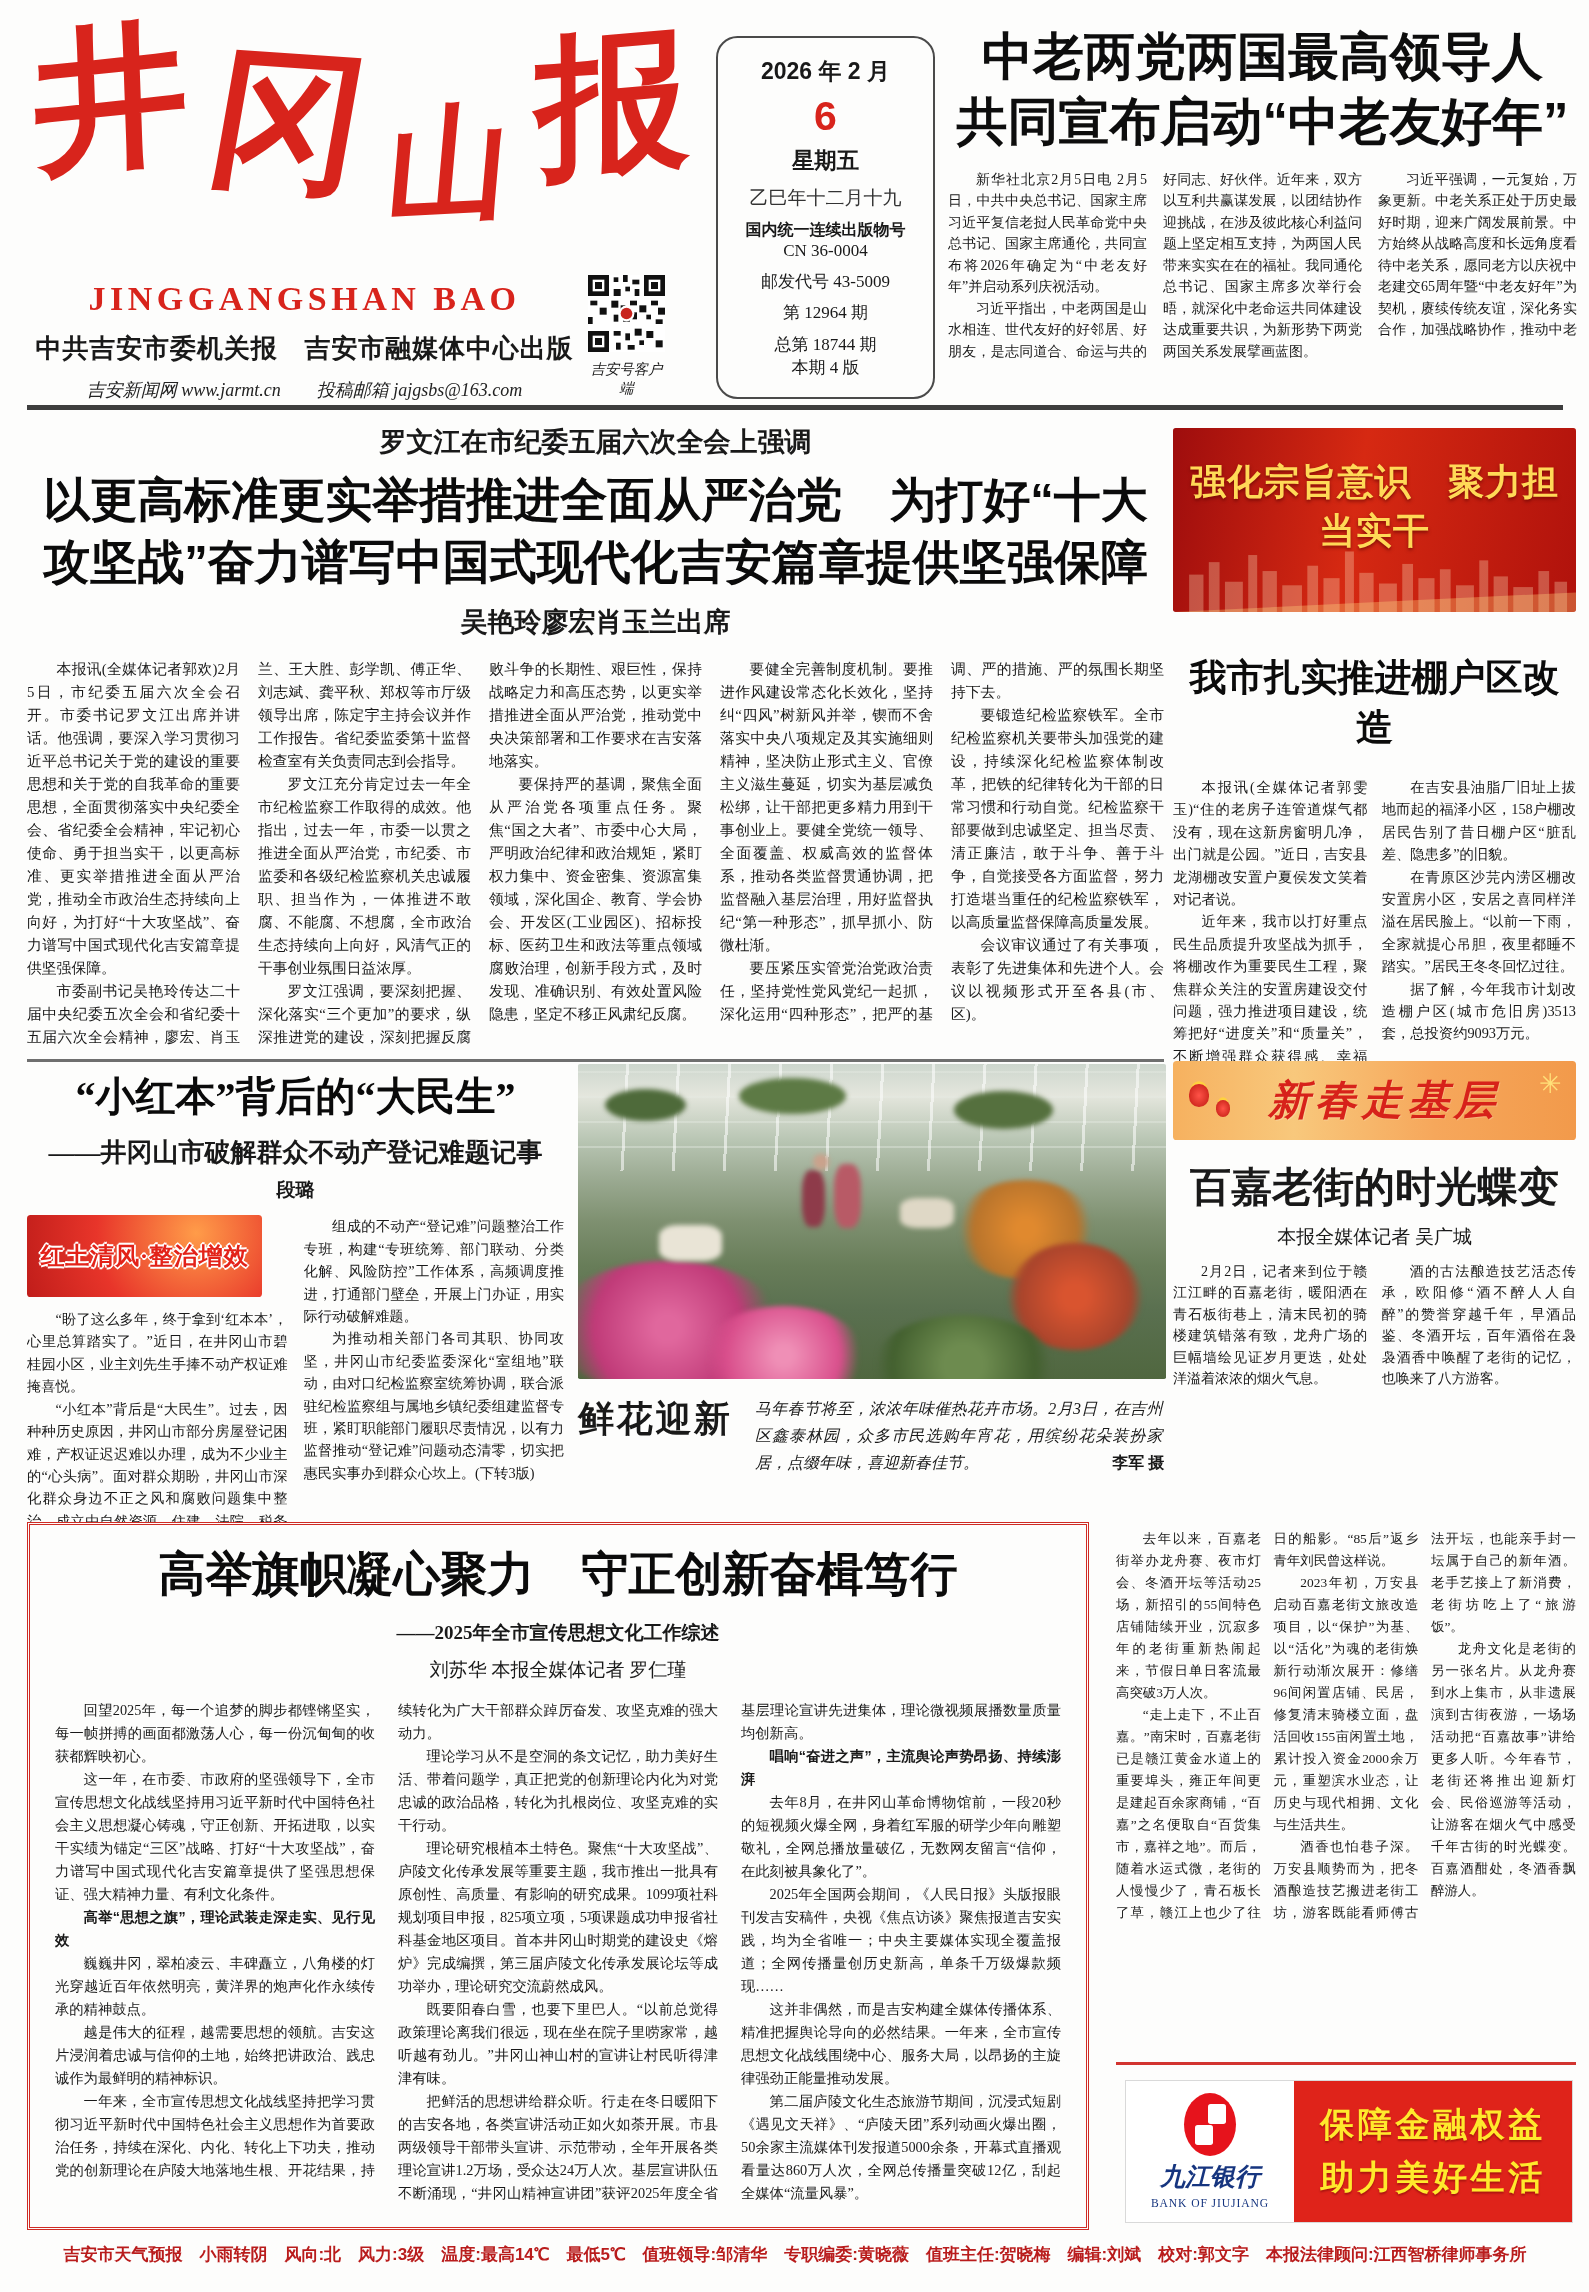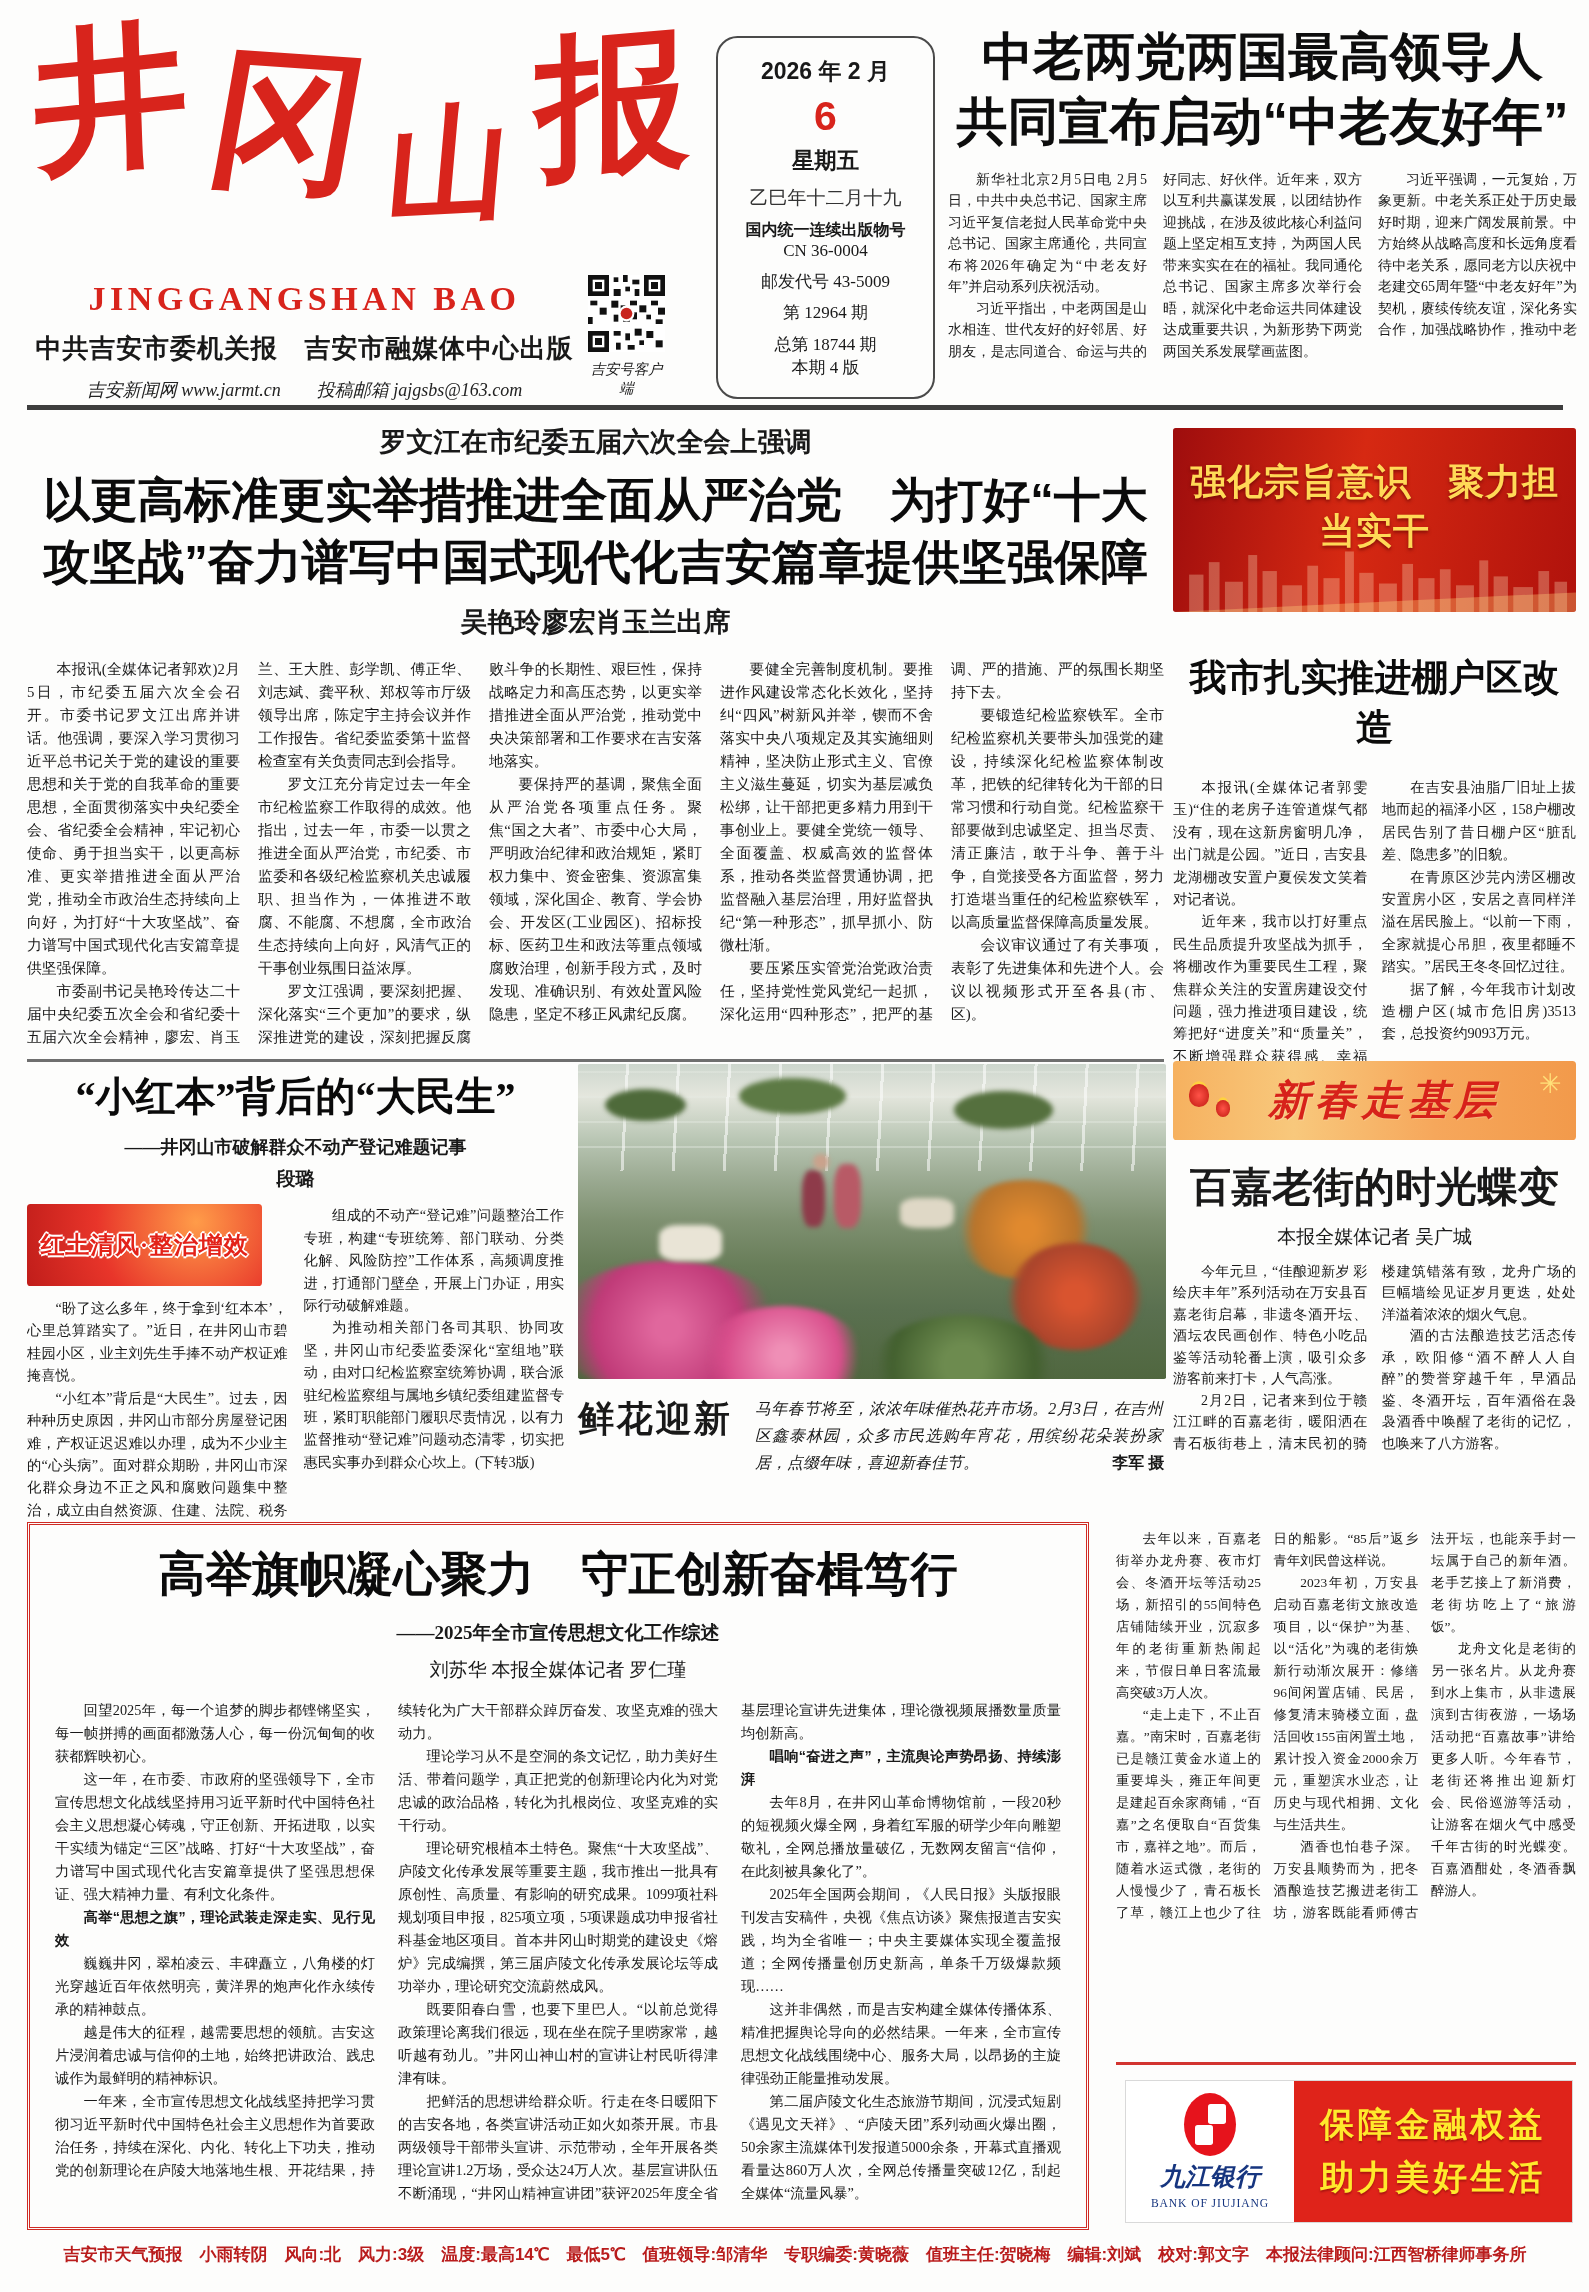--- a/index.html
+++ b/index.html
@@ -51,21 +51,21 @@
   .banner-red .slogan { position:absolute; left:0; top:30px; width:100%; text-align:center; font-family:"Liberation Sans", sans-serif; font-weight:900; font-size:36px; color:#ffd957; text-shadow:0 1.8px 3.6px rgba(90,0,0,.65); letter-spacing:0.9px; }
   .banner-red svg { position:absolute; bottom:0; left:0; width:100%; height:73px; }
   .shanty-headline { margin-top:41px; text-align:center; font-family:"Liberation Sans", sans-serif; font-weight:900; font-size:37px; color:#0b0b0b; }
   .shanty-body { margin-top:23px; height:315px; column-count:2; column-gap:14.3px; overflow:hidden; font-size:14.3px; line-height:22.4px; text-align:justify; }
 
   .rule-mid { position:absolute; left:27px; top:1059px; width:1137px; height:2.7px; background:#6f6f6f; }
 
   
   .redbook { position:absolute; left:27px; top:1069px; width:537px; height:444px; }
   .rb-headline { text-align:center; font-weight:900; font-size:40px; font-family:"Liberation Serif", serif; color:#0a0a0a; }
-  .rb-subtitle { text-align:center; font-weight:700; font-size:18px; margin-top:10.7px; }
+  .rb-subtitle { text-align:center; font-weight:700; font-size:26px; margin-top:10.7px; }
   .rb-author { text-align:center; font-size:19px; margin-top:7.2px; font-weight:700; }
   .rb-cols { display:flex; gap:16px; margin-top:12.5px; }
   .rb-col { width:261px; font-size:14.3px; line-height:22.4px; text-align:justify; overflow:hidden; height:324px; }
   .badge { width:235px; height:82px; margin-bottom:10.7px; background:radial-gradient(circle at 72% 22%, #ff9c49, #e8352a 55%, #c01d1a); border-radius:3.6px; display:flex; align-items:center; justify-content:center; position:relative; }
   .badge .badge-text { font-weight:900; font-size:24px; color:#e32219; text-shadow:-1.8px 0 #fff,1.8px 0 #fff,0 -1.8px #fff,0 1.8px #fff,-0.9px -0.9px #fff,0.9px 0.9px #fff; letter-spacing:0.9px; }
 
   
   .photo-block { position:absolute; left:578px; top:1064px; width:588px; height:435px; }
   .photo { position:relative; width:588px; height:315px; overflow:hidden; border-radius:1.8px;
     background:linear-gradient(180deg,#cdd6cd 0%,#e4e6dd 10%,#b9c6b4 24%,#9cab93 36%,#7e9070 50%,#687d59 64%,#5a7050 78%,#50673f 100%); }
@@ -321,21 +321,20 @@
   <div class="springwalk">
     <div class="banner-orange">
       <div class="lantern"></div>
       <div class="lantern l2"></div>
       <span class="sw-title">新春走基层</span>
       <span class="fireworks">✳</span>
     </div>
     <div class="sw-headline">百嘉老街的时光蝶变</div>
     <div class="sw-byline">本报全媒体记者 吴广城</div>
     <div class="sw-body cols">
-        <p>今年元旦，“佳酿迎新岁 彩绘庆丰年”系列活动在万安县百嘉老街启幕，非遗冬酒开坛、酒坛农民画创作、特色小吃品鉴等活动轮番上演，吸引众多游客前来打卡，人气高涨。</p>
         <p>2月2日，记者来到位于赣江江畔的百嘉老街，暖阳洒在青石板街巷上，清末民初的骑楼建筑错落有致，龙舟广场的巨幅墙绘见证岁月更迭，处处洋溢着浓浓的烟火气息。</p>
         <p>酒的古法酿造技艺活态传承，欧阳修“酒不醉人人自醉”的赞誉穿越千年，早酒品鉴、冬酒开坛，百年酒俗在袅袅酒香中唤醒了老街的记忆，也唤来了八方游客。</p>
       </div>
   </div>
 
   <div class="culture-box">
     <div class="cb-headline">高举旗帜凝心聚力　守正创新奋楫笃行</div>
     <div class="cb-subtitle">——2025年全市宣传思想文化工作综述</div>
     <div class="cb-byline">刘苏华  本报全媒体记者 罗仁瑾</div>
     <div class="cb-body cols">

